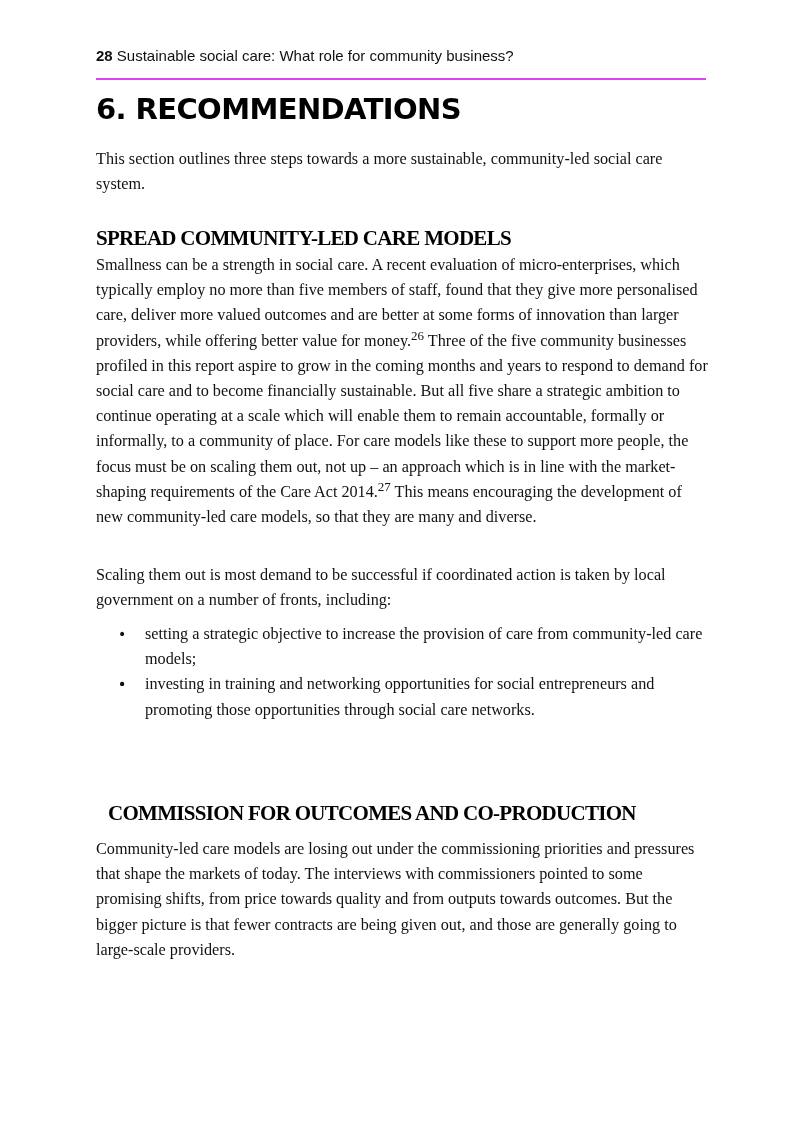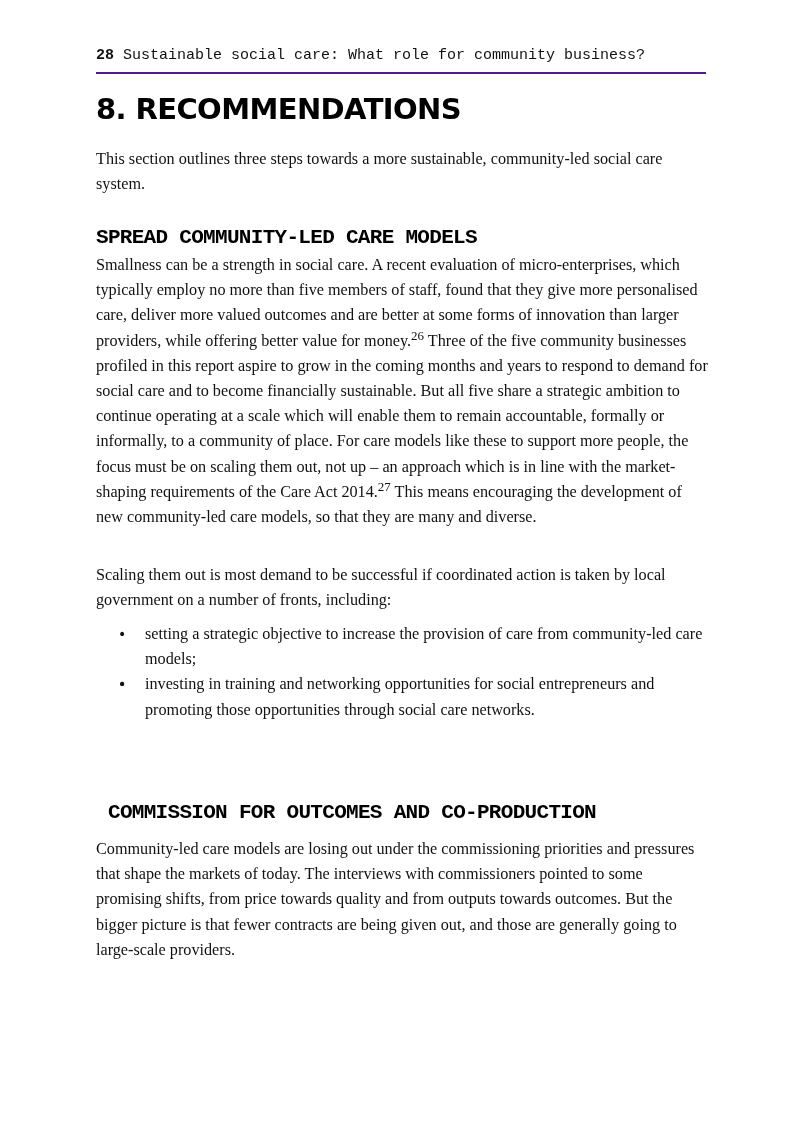--- a/index.html
+++ b/index.html
@@ -1,35 +1,35 @@
 <!DOCTYPE html>
 <html><head>
 <meta charset="utf-8">
 <style>
   html, body { margin: 0; padding: 0; background: #ffffff; }
   body { width: 800px; height: 1132px; position: relative; overflow: hidden; }
   .page { position: absolute; left: 96px; top: 0; width: 610px; color: #111; }
   .running-header {
     position: absolute; top: 47px; left: 0; width: 610px;
-    font-family: Liberation Mono, monospace; font-size: 15px; color: #111;
-    padding-bottom: 8px; border-bottom: 2px solid #4c1d95; white-space: nowrap;
+    font-family: Liberation Sans, sans-serif; font-size: 15px; color: #111;
+    padding-bottom: 14px; border-bottom: 2px solid #d946ef; white-space: nowrap;
   }
   .running-header .pg { font-weight: bold; }
   .chapter-title {
     position: absolute; top: 92px; left: 0;
     font-family: "DejaVu Sans", sans-serif; font-weight: bold;
     font-size: 29px; letter-spacing: -0.6px; margin: 0; color: #000; white-space: nowrap;
   }
   .body-text {
     font-family: "Liberation Serif", serif; font-size: 16.2px; line-height: 25.2px;
     margin: 0; color: #111;
   }
   .intro { position: absolute; top: 147px; left: 0; width: 612px; }
   .h2 {
-    font-family: Liberation Mono, monospace; font-weight: bold; font-size: 21px;
+    font-family: Liberation Serif, serif; font-weight: bold; font-size: 21px;
     letter-spacing: -0.7px; margin: 0; color: #000; white-space: nowrap;
   }
   .sec1-title { position: absolute; top: 226px; left: 0; }
   .sec1-p1 { position: absolute; top: 253px; left: 0; width: 612px; }
   .sec1-p2 { position: absolute; top: 563px; left: 0; width: 612px; }
   .bullets { position: absolute; top: 622px; left: 0; width: 612px; margin: 0; padding: 0; list-style: none; }
   .bullets li { position: relative; padding-left: 49px; margin-bottom: 0; }
   .bullets li .bullet {
     position: absolute; left: 22px; top: 0; font-family: "DejaVu Sans", sans-serif; font-size: 14px;
   }
@@ -40,21 +40,21 @@
 </head>
 <body>
 
 <div class="page">
 
   <div class="running-header">
     <span class="pg">28</span>
     <span>Sustainable social care: What role for community business?</span>
   </div>
 
-  <h1 class="chapter-title">8. RECOMMENDATIONS</h1>
+  <h1 class="chapter-title">6. RECOMMENDATIONS</h1>
 
   <p class="body-text intro">This section outlines three steps towards a more sustainable, community-led social care system.</p>
 
   <h2 class="h2 sec1-title">SPREAD COMMUNITY-LED CARE MODELS</h2>
 
   <p class="body-text sec1-p1"><span>Smallness can be a strength in social care. A recent evaluation of micro-enterprises, which typically employ no more than five members of staff, found that they give more personalised care, deliver more valued outcomes and are better at some forms of innovation than larger providers, while offering better value for money.</span><sup>26</sup><span> Three of the five community businesses profiled in this report aspire to grow in the coming months and years to respond to demand for social care and to become financially sustainable. But all five share a strategic ambition to continue operating at a scale which will enable them to remain accountable, formally or informally, to a community of place. For care models like these to support more people, the focus must be on scaling them out, not up – an approach which is in line with the market-shaping requirements of the Care Act 2014.</span><sup>27</sup><span> This means encouraging the development of new community-led care models, so that they are many and diverse.</span></p>
 
   <p class="body-text sec1-p2">Scaling them out is most demand to be successful if coordinated action is taken by local government on a number of fronts, including:</p>
 
   <ul class="bullets body-text">

